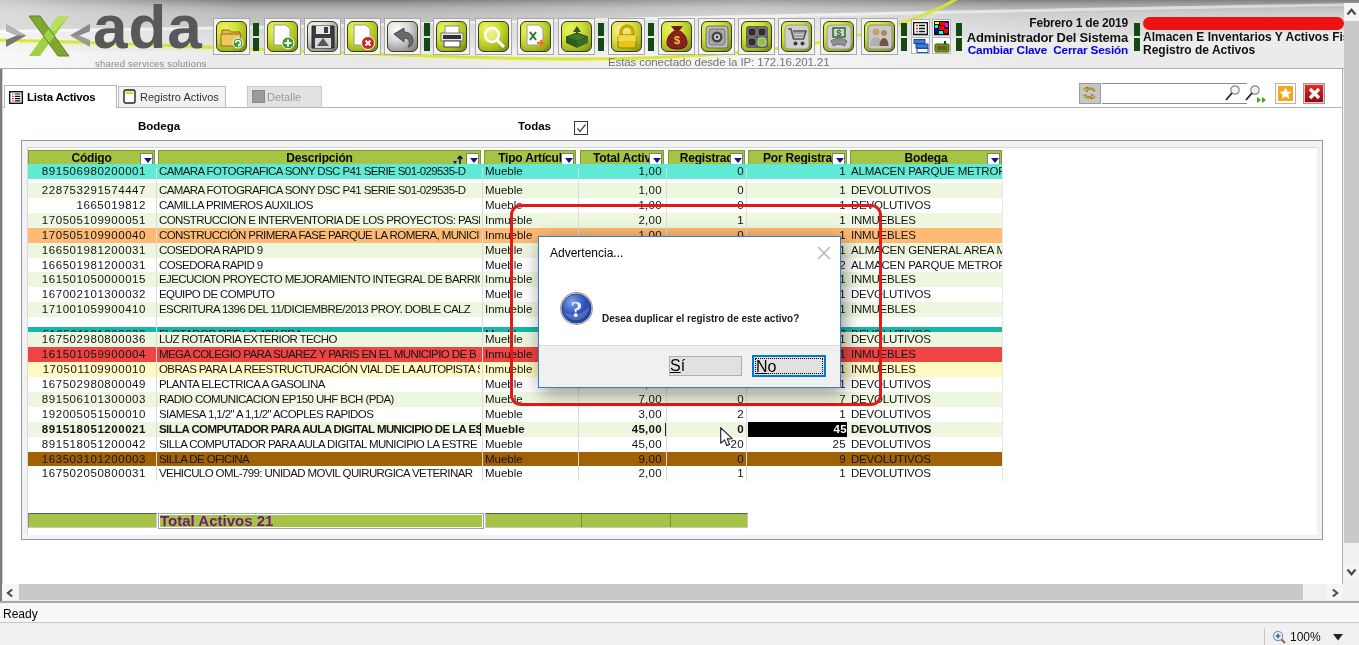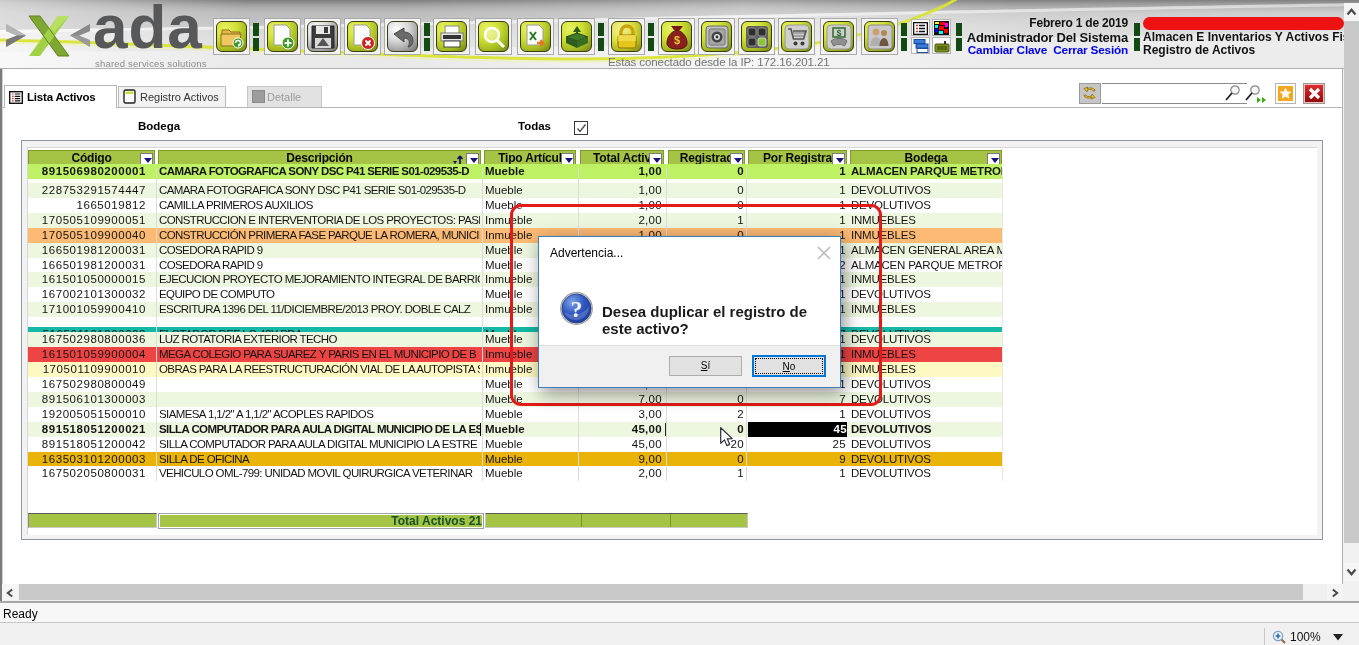--- a/index.html
+++ b/index.html
@@ -20,21 +20,21 @@
 .rt{position:absolute;font-weight:bold;color:#111;white-space:nowrap}
 .grid-line{position:absolute;background:#dcdcdc;width:1px}
 .hcell{position:absolute;top:150px;height:17px;background:#a5c344;border:1px solid #7e9a2e;
  font-weight:bold;font-size:12px;color:#0a0a0a;text-align:center;line-height:15px;letter-spacing:-.2px}
 .dd{position:absolute;top:2px;width:13px;height:13px;background:#fff;border:1px solid #7b7b7b}
 .dd:after{content:"";position:absolute;left:2.5px;top:4px;border:4px solid transparent;border-top:5px solid #16167a}
 .row{position:absolute;left:28px;width:974px;height:15px;font-size:11.5px;color:#141414;white-space:nowrap}
 .cell{position:absolute;top:0;height:15px;line-height:15px;overflow:hidden}
 .num{text-align:right}
 .totseg{position:absolute;top:513px;height:15px;background:#a5c344;border:1px solid #808080}
-.btn{position:absolute;font-size:10px;color:#000;text-align:center}
+.btn{position:absolute;font-size:16px;color:#000;}
 </style></head><body>
 <div id="hdr">
     <div class="sheen"></div>
     <svg class="abs" style="left:0;top:0" width="1359" height="69" viewBox="0 0 1359 69">
       <path d="M0 30 C 350 26 700 14 1359 3 L 1359 0 L 0 0 Z" fill="rgba(120,120,120,0.18)"></path>
       <path d="M0 30 C 350 26 700 14 1359 3 L 1359 6 C 700 17 350 29 0 33 Z" fill="rgba(255,255,255,0.5)"></path>
       <path d="M0 52 C 400 50 900 42 1359 30 L 1359 69 L 0 69 Z" fill="rgba(255,255,255,0.35)"></path>
     </svg>
     <svg class="abs" style="left:0;top:0" width="1359" height="69" viewBox="0 0 1359 69">
       <path d="M -5 40 C 250 46 480 63 640 58 C 800 53 880 34 930 12 C 945 6 952 2 958 -2" fill="none" stroke="#d9e431" stroke-width="3" opacity="0.95"></path>
@@ -315,21 +315,21 @@
 <div class="hcell" style="left:28px;width:127px">Código<div class="dd" style="right:1px"></div></div>
 <div class="hcell" style="left:158px;width:323px">Descripción<svg style="position:absolute;right:16px;top:3px" width="12" height="12" viewBox="0 0 12 12">
       <path d="M8 10 V2 M8 2 l-2.4 3 M8 2 l2.4 3" stroke="#10106a" stroke-width="1.6" fill="none"></path>
       <path d="M1 7 h4 l-1.5 2 v2 l-1 -1 v-1 z" fill="#10106a"></path>
     </svg><div class="dd" style="right:1px"></div></div>
 <div class="hcell" style="left:484px;width:92px">Tipo Artícul<div class="dd" style="right:1px"></div></div>
 <div class="hcell" style="left:580px;width:84px">Total Activ<div class="dd" style="right:1px"></div></div>
 <div class="hcell" style="left:668px;width:77px">Registrad<div class="dd" style="right:1px"></div></div>
 <div class="hcell" style="left:748px;width:99px">Por Registra<div class="dd" style="right:1px"></div></div>
 <div class="hcell" style="left:850px;width:152px">Bodega<div class="dd" style="right:1px"></div></div>
-<div class="row" style="top:164px;background:#bef264;font-weight:bold;">
+<div class="row" style="top:164px;background:#5eead4;">
     <div class="cell num" style="left:0;width:118px;letter-spacing:.55px">891506980200001</div>
     <div class="cell" style="left:131px;width:321px;letter-spacing:-.6px">CAMARA FOTOGRAFICA SONY DSC P41 SERIE S01-029535-D</div>
     <div class="cell" style="left:457px;width:92px">Mueble</div>
     <div class="cell num" style="left:550px;width:84px;letter-spacing:.3px">1,00</div>
     <div class="cell num" style="left:638px;width:78px;letter-spacing:.3px">0</div>
     <div class="cell num" style="left:718px;width:100px;letter-spacing:.3px">1</div>
     <div class="cell" style="left:823px;width:151px;letter-spacing:-.2px">ALMACEN PARQUE METROPOLITANO</div>
   </div>
 <div class="row" style="top:182.9px;background:#edf7e0;">
     <div class="cell num" style="left:0;width:118px;letter-spacing:.55px">228753291574447</div>
@@ -443,28 +443,30 @@
     <div class="cell num" style="left:0;width:118px;letter-spacing:.55px">170501109900010</div>
     <div class="cell" style="left:131px;width:321px;letter-spacing:-.6px">OBRAS PARA LA REESTRUCTURACIÓN VIAL DE LA AUTOPISTA S</div>
     <div class="cell" style="left:457px;width:92px">Inmueble</div>
     <div class="cell num" style="left:550px;width:84px;letter-spacing:.3px">1,00</div>
     <div class="cell num" style="left:638px;width:78px;letter-spacing:.3px">0</div>
     <div class="cell num" style="left:718px;width:100px;letter-spacing:.3px">1</div>
     <div class="cell" style="left:823px;width:151px;letter-spacing:-.2px">INMUEBLES</div>
   </div>
 <div class="row" style="top:376.9px;background:#ffffff;">
     <div class="cell num" style="left:0;width:118px;letter-spacing:.55px">167502980800049</div>
+    <div class="cell" style="left:131px;width:321px;letter-spacing:-.6px">PLANTA ELECTRICA A GASOLINA</div>
     <div class="cell" style="left:457px;width:92px">Mueble</div>
     <div class="cell num" style="left:550px;width:84px;letter-spacing:.3px">1,00</div>
     <div class="cell num" style="left:638px;width:78px;letter-spacing:.3px">0</div>
     <div class="cell num" style="left:718px;width:100px;letter-spacing:.3px">1</div>
     <div class="cell" style="left:823px;width:151px;letter-spacing:-.2px">DEVOLUTIVOS</div>
   </div>
 <div class="row" style="top:391.8px;background:#edf7e0;">
     <div class="cell num" style="left:0;width:118px;letter-spacing:.55px">891506101300003</div>
+    <div class="cell" style="left:131px;width:321px;letter-spacing:-.6px">RADIO COMUNICACION EP150 UHF BCH (PDA)</div>
     <div class="cell" style="left:457px;width:92px">Mueble</div>
     <div class="cell num" style="left:550px;width:84px;letter-spacing:.3px">7,00</div>
     <div class="cell num" style="left:638px;width:78px;letter-spacing:.3px">0</div>
     <div class="cell num" style="left:718px;width:100px;letter-spacing:.3px">7</div>
     <div class="cell" style="left:823px;width:151px;letter-spacing:-.2px">DEVOLUTIVOS</div>
   </div>
 <div class="row" style="top:406.7px;background:#ffffff;">
     <div class="cell num" style="left:0;width:118px;letter-spacing:.55px">192005051500010</div>
     <div class="cell" style="left:131px;width:321px;letter-spacing:-.6px">SIAMESA 1,1/2" A 1,1/2" ACOPLES RAPIDOS</div>
     <div class="cell" style="left:457px;width:92px">Mueble</div>
@@ -484,21 +486,21 @@
   </div>
 <div class="row" style="top:436.6px;background:#ffffff;">
     <div class="cell num" style="left:0;width:118px;letter-spacing:.55px">891518051200042</div>
     <div class="cell" style="left:131px;width:321px;letter-spacing:-.6px">SILLA COMPUTADOR PARA AULA DIGITAL MUNICIPIO LA ESTRE</div>
     <div class="cell" style="left:457px;width:92px">Mueble</div>
     <div class="cell num" style="left:550px;width:84px;letter-spacing:.3px">45,00</div>
     <div class="cell num" style="left:638px;width:78px;letter-spacing:.3px">20</div>
     <div class="cell num" style="left:718px;width:100px;letter-spacing:.3px">25</div>
     <div class="cell" style="left:823px;width:151px;letter-spacing:-.2px">DEVOLUTIVOS</div>
   </div>
-<div class="row" style="top:451.5px;background:#eab308;">
+<div class="row" style="top:451.5px;background:#a16207;">
     <div class="cell num" style="left:0;width:118px;letter-spacing:.55px">163503101200003</div>
     <div class="cell" style="left:131px;width:321px;letter-spacing:-.6px">SILLA DE OFICINA</div>
     <div class="cell" style="left:457px;width:92px">Mueble</div>
     <div class="cell num" style="left:550px;width:84px;letter-spacing:.3px">9,00</div>
     <div class="cell num" style="left:638px;width:78px;letter-spacing:.3px">0</div>
     <div class="cell num" style="left:718px;width:100px;letter-spacing:.3px">9</div>
     <div class="cell" style="left:823px;width:151px;letter-spacing:-.2px">DEVOLUTIVOS</div>
   </div>
 <div class="row" style="top:466.4px;background:#ffffff;">
     <div class="cell num" style="left:0;width:118px;letter-spacing:.55px">167502050800031</div>
@@ -512,21 +514,21 @@
 <div class="grid-line" style="left:156px;top:168px;height:313px"></div>
 <div class="grid-line" style="left:482px;top:168px;height:313px"></div>
 <div class="grid-line" style="left:578px;top:168px;height:313px"></div>
 <div class="grid-line" style="left:666px;top:168px;height:313px"></div>
 <div class="grid-line" style="left:746px;top:168px;height:313px"></div>
 <div class="grid-line" style="left:1002px;top:168px;height:313px;background:#e8e8e8"></div>
 <div class="abs" style="left:480px;top:423px;width:1px;height:13px;background:#000"></div>
 <div class="abs" style="left:665px;top:423px;width:1px;height:13px;background:#222"></div>
 <div class="totseg" style="left:28px;width:129px;border-color:#c8c8c8;border-top-color:#5a5a5a;border-left-color:#8a8a8a"></div>
 <div class="abs" style="left:158px;top:513px;width:326px;height:16px;background:#fff;border:1px solid #9aa2ae"></div>
-<div class="abs" style="left:160px;top:515px;width:322px;height:12px;background:#a5c344;font-weight:bold;font-size:12px;text-align:right;line-height:12px;color:#14532d">Total Activos 21</div>
+<div class="abs" style="left:160px;top:515px;width:322px;height:12px;background:#a5c344;font-weight:bold;font-size:15px;text-align:left;line-height:12px;color:#701a75">Total Activos 21</div>
 <div class="totseg" style="left:485px;width:263px;border-color:#c8c8c8;border-top-color:#5a5a5a"></div>
 <div class="abs" style="left:581px;top:514px;width:1px;height:13px;background:#7a9428"></div>
 <div class="abs" style="left:670px;top:514px;width:1px;height:13px;background:#7a9428"></div>
 <div class="abs" style="left:510px;top:204px;width:372px;height:202px;border:3px solid #e31a1a;border-radius:11px"></div>
 <div class="abs" style="left:538px;top:236px;width:303px;height:152px;background:#fff;border:1px solid #3b7dbd;box-shadow:3px 5px 18px rgba(0,0,0,.45)">
     <div style="position:absolute;left:11px;top:9px;font-size:12px;color:#000">Advertencia...</div>
     <svg style="position:absolute;right:8px;top:9px" width="16" height="14" viewBox="0 0 16 14">
       <path d="M2 1 L14 13 M14 1 L2 13" stroke="#bcbcbc" stroke-width="1.6"></path>
     </svg>
     <svg style="position:absolute;left:21px;top:55px" width="33" height="33" viewBox="0 0 33 33">
@@ -535,21 +537,21 @@
           <stop offset="0%" stop-color="#7da3e8"></stop>
           <stop offset="50%" stop-color="#2d55c0"></stop>
           <stop offset="100%" stop-color="#1a3896"></stop>
         </radialGradient>
       </defs>
       <circle cx="16.5" cy="16.5" r="15.8" fill="none" stroke="#9a9a9a" stroke-width="1.2"></circle>
       <circle cx="16.5" cy="16.5" r="14.6" fill="url(#qg)" stroke="#26366e" stroke-width="0.8"></circle>
       <path d="M4 20 a13 13 0 0 0 25 -6 a18 18 0 0 1 -25 6" fill="rgba(255,255,255,0.18)"></path>
       <text x="16.5" y="25" text-anchor="middle" font-size="24" font-weight="bold" fill="#f4f4f8" font-family="Liberation Serif">?</text>
     </svg>
-    <div style="position:absolute;left:63px;top:66px;font-size:15px;font-weight:bold;color:#1a1a1a">Desea duplicar el registro de este activo?</div>
+    <div style="position:absolute;left:63px;top:76px;font-size:10px;font-weight:bold;color:#1a1a1a">Desea duplicar el registro de este activo?</div>
     <div style="position:absolute;left:0;bottom:0;width:100%;height:42px;background:#f0f0f0;border-top:1px solid #dfdfdf"></div>
     <div class="btn" style="left:130px;bottom:11px;width:73px;height:20px;background:#e1e1e1;border:1px solid #adadad;line-height:18px"><u>S</u>í</div>
     <div class="btn" style="left:213px;bottom:10px;width:74px;height:22px;background:#e1e1e1;border:2px solid #0078d7">
       <div style="position:absolute;left:1px;top:1px;right:1px;bottom:1px;border:1px dotted #000;line-height:16px"><u>N</u>o</div>
     </div>
   </div>
 <svg class="abs" style="left:720px;top:427px" width="13" height="20" viewBox="0 0 13 20">
     <path d="M0.7 0.7 L0.7 16.2 L4.5 12.9 L6.8 18.6 L9.7 17.4 L7.3 11.8 L12.2 11.6 Z" fill="#fff" stroke="#2a2a3a" stroke-width="1.2" stroke-linejoin="round"></path>
   </svg>
 <div class="abs" style="left:1344px;top:3px;width:15px;height:581px;background:#f0f0f0"></div>

